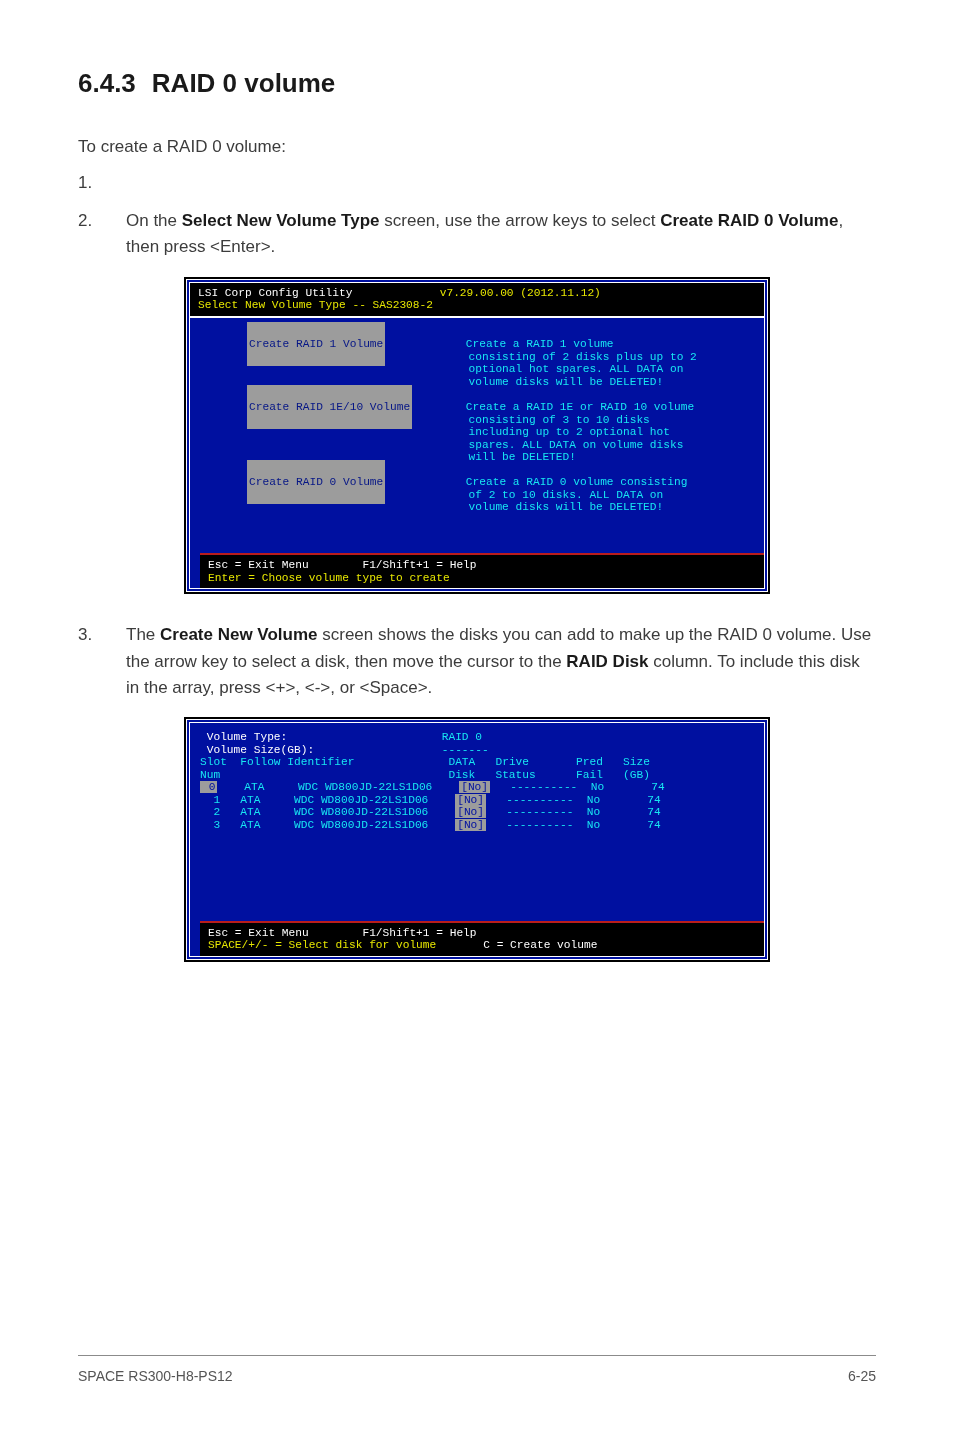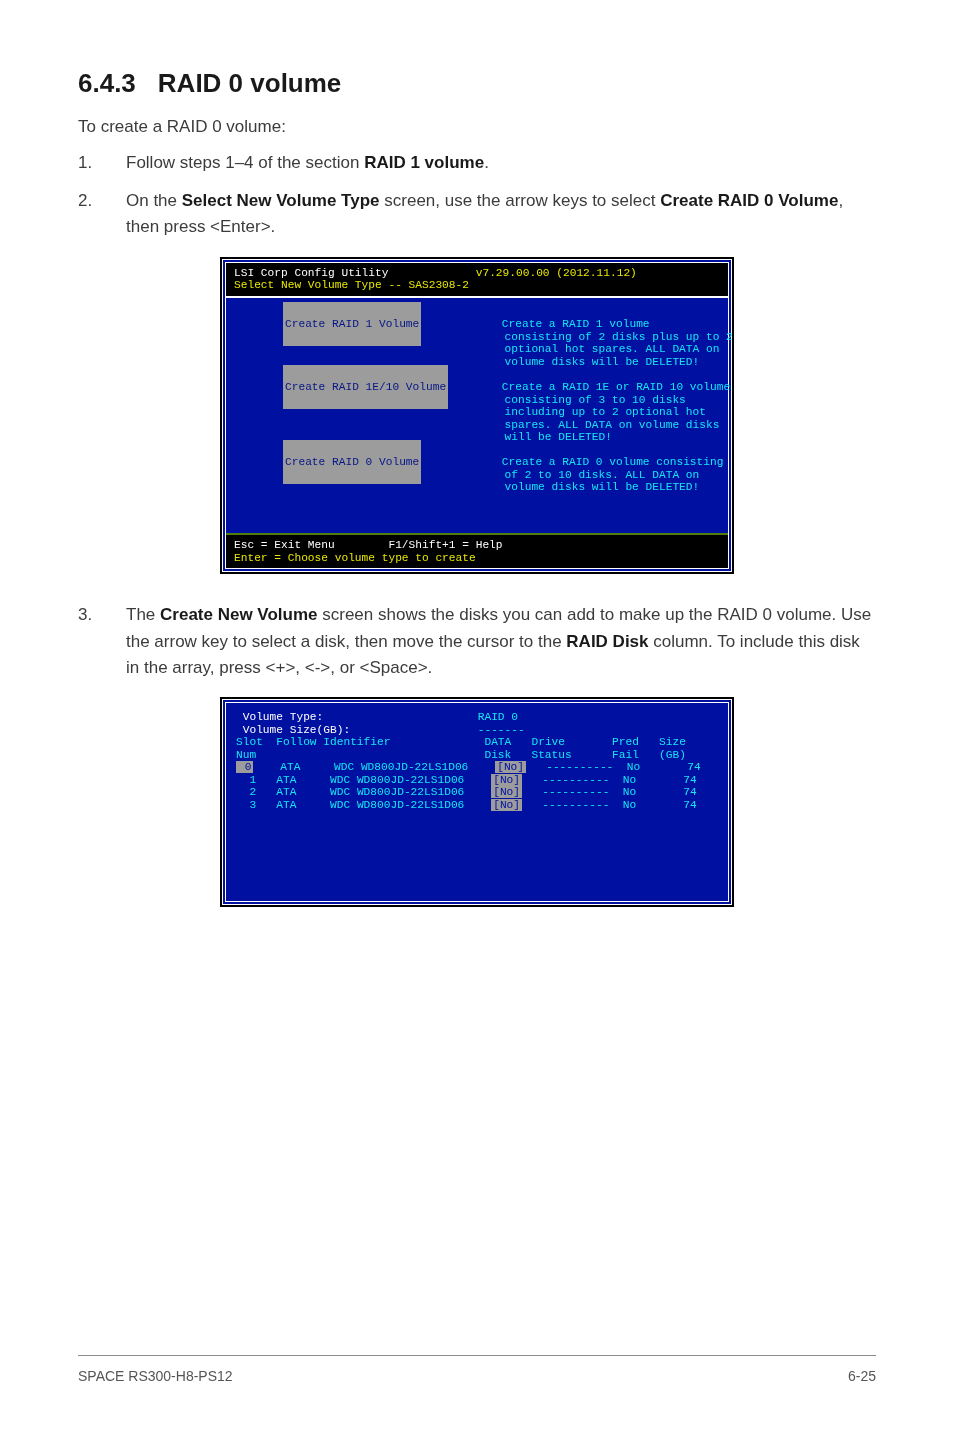--- a/index.html
+++ b/index.html
@@ -14,60 +14,60 @@
   }
   .page {
     padding: 68px 78px 0 78px;
   }
   h2.section-title {
     font-size: 26px;
     font-weight: 700;
     margin: 0 0 12px 0;
     color: #1a1a1a;
   }
-  h2.section-title .num { margin-right: 22px; }
+  h2.section-title .num { margin-right: 16px; }
   p.body {
     font-size: 17px;
     line-height: 1.45;
     margin: 0 0 18px 0;
     color: #3c3c3c;
   }
-  p.lead { margin-top: 16px; margin-bottom: 10px; }
+  p.lead { margin-top: 36px; margin-bottom: 10px; }
   ol.steps { list-style: none; padding-left: 0; margin: 0; }
   ol.steps > li {
     display: flex;
     gap: 28px;
     font-size: 17px;
     line-height: 1.55;
     margin-bottom: 12px;
     color: #3c3c3c;
   }
   ol.steps > li .num { min-width: 20px; }
   .b { font-weight: 700; color: #1a1a1a; }
 
   
   .bios {
-    width: 510px;
+    width: 582px;
     margin: 18px auto 30px auto;
     border: 4px double #fff;
     outline: 2px solid #000;
     background: #0010a0;
     font-family: "Courier New", monospace;
     font-size: 11.2px;
     line-height: 1.12;
     color: #dedede;
   }
   .bios .hdr, .bios .ftr {
     background: #000;
     color: #fff;
     padding: 4px 8px 4px 8px;
     white-space: pre;
   }
   .bios .hdr { border-bottom: 2px solid #fff; }
-  .bios .ftr { border-top: 2px solid #4d7c0f; }
+  .bios .ftr { border-top: 2px solid #b91c1c; margin-left: 10px; }
   .bios .hdr .yellow, .yellow { color: #e6e600; }
   .bios .body-area {
     background: #0010a0;
     color: #b0b0b0;
     padding: 8px 10px 14px 10px;
     white-space: pre;
   }
   .hlbtn {
     background: #9c9c9c;
     color: #061686;
@@ -98,21 +98,20 @@
 <div class="page">
 
   <h2 class="section-title"><span class="num">6.4.3</span><span>RAID 0 volume</span></h2>
 
 
   <p class="body lead">To create a RAID 0 volume:</p>
 
   <ol class="steps">
     <li>
       <span class="num">1.</span>
-      <span><span>Follow steps 1–4 of the section </span><span class="b">RAID 1 volume</span><span>.</span></span>
     </li>
     <li>
       <span class="num">2.</span>
       <span><span>On the </span><span class="b">Select New Volume Type</span><span> screen, use the arrow keys to select </span><span class="b">Create RAID 0 Volume</span><span>, then press &lt;Enter&gt;.</span></span>
     </li>
   </ol>
 
   <div class="bios">
     <div class="hdr"><span class="white">LSI Corp Config Utility</span>             <span class="yellow">v7.29.00.00 (2012.11.12)</span>
 <span class="yellow">Select New Volume Type -- SAS2308-2</span></div>
@@ -154,20 +153,22 @@
  <span class="cyan"> 1</span>   <span class="cyan">ATA</span>     <span class="cyan">WDC WD800JD-22LS1D06</span>    <span class="hlsel">[No]</span>   <span class="cyan">----------</span>  <span class="cyan">No</span>       <span class="cyan">74</span>
  <span class="cyan"> 2</span>   <span class="cyan">ATA</span>     <span class="cyan">WDC WD800JD-22LS1D06</span>    <span class="hlsel">[No]</span>   <span class="cyan">----------</span>  <span class="cyan">No</span>       <span class="cyan">74</span>
  <span class="cyan"> 3</span>   <span class="cyan">ATA</span>     <span class="cyan">WDC WD800JD-22LS1D06</span>    <span class="hlsel">[No]</span>   <span class="cyan">----------</span>  <span class="cyan">No</span>       <span class="cyan">74</span>
 
 
 
 
 
 
 </div>
+    <div class="ftr"><span class="white">Esc = Exit Menu        F1/Shift+1 = Help</span>
+<span class="yellow">SPACE/+/- = Select disk for volume</span>       <span class="white">C = Create volume</span></div>
   </div>
 
 </div>
 
 <div class="footer">
   <span>SPACE RS300-H8-PS12</span>
   <span>6-25</span>
 </div>
 
 </body></html>

